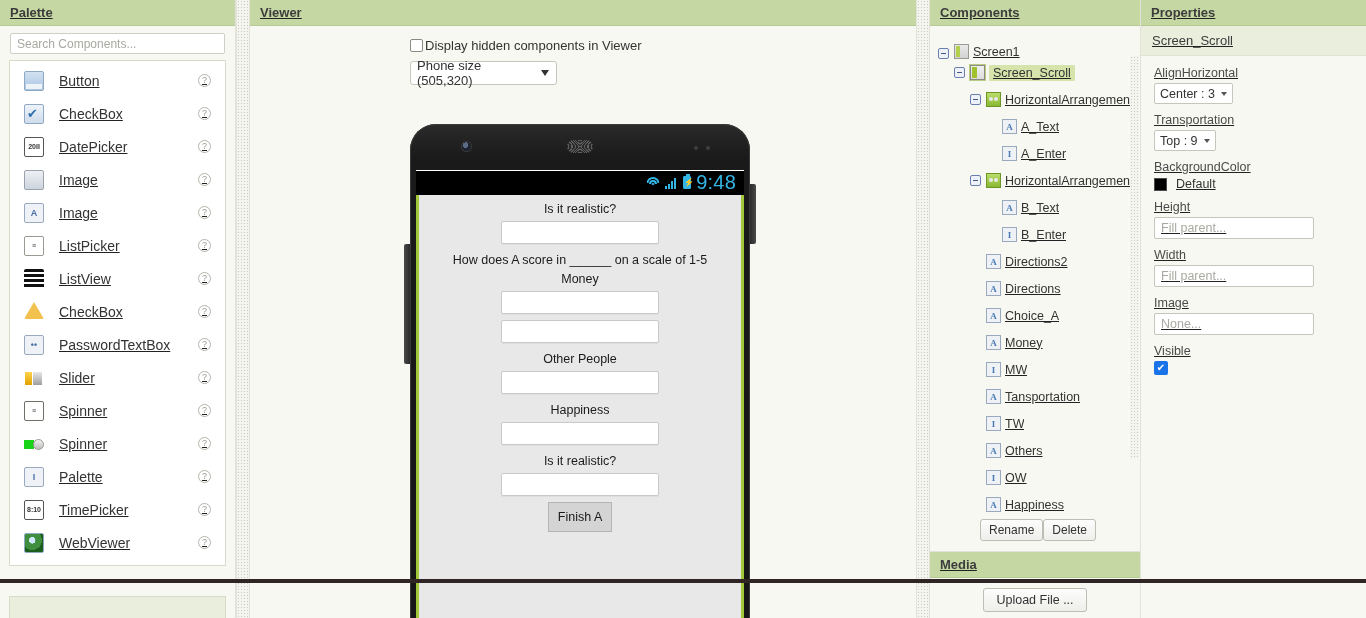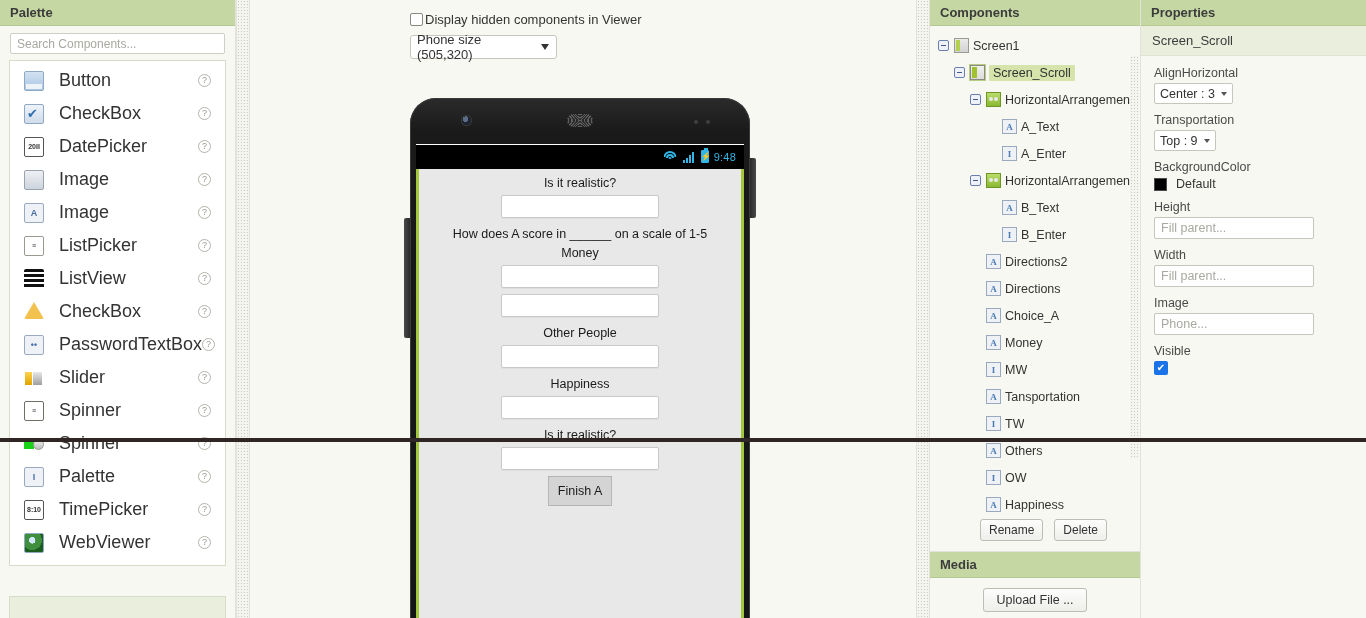--- a/index.html
+++ b/index.html
@@ -5,21 +5,21 @@
   * { box-sizing: border-box; }
   html, body {
     margin: 0; padding: 0;
     width: 1366px; height: 618px;
     overflow: hidden;
     font-family: "Liberation Sans", sans-serif;
     font-size: 13px;
     color: #222;
     background: #ffffff;
   }
-  .app { position: relative; width: 1366px; height: 442px; display: flex; }
+  .app { position: relative; width: 1366px; height: 583px; display: flex; text-decoration: underline; }
 
   
   .panel-header {
     background: #c5d7a3;
     color: #3c3c3c;
     font-weight: bold;
     font-size: 13px;
     padding: 6px 10px 7px 10px;
     height: 26px;
     line-height: 14px;
@@ -78,21 +78,21 @@
     height: 33px;
     padding: 0 14px 0 14px;
     cursor: pointer;
   }
   .palette-item .pi-icon {
     width: 20px; height: 20px;
     flex: 0 0 20px;
     margin-right: 15px;
     position: relative;
   }
-  .palette-item .pi-label { flex: 1; font-size: 18px; color: #333; }
+  .palette-item .pi-label { flex: 1; font-size: 14px; color: #333; }
   .help-dot {
     width: 13px; height: 13px; border-radius: 50%;
     border: 1px solid #b4b4ac; color: #9a9a92;
     font-size: 9px; line-height: 11px; text-align: center;
     flex: 0 0 13px;
     background: #fff;
   }
 
   
   .ic { width: 20px; height: 20px; display: block; border-radius: 2px; }
@@ -187,21 +187,21 @@
     position: absolute; left: 6px; right: 6px; top: 46px; bottom: 38px;
     background: #000;
     overflow: hidden;
   }
   .statusbar {
     height: 24px; background: #000;
     display: flex; align-items: center; justify-content: flex-end;
     padding-right: 8px; gap: 5px;
     border-top: 1px solid #ffffff;
   }
-  .sb-time { color: #33b5e5; font-size: 11px; font-weight: normal; letter-spacing: .2px; }
+  .sb-time { color: #33b5e5; font-size: 20px; font-weight: normal; letter-spacing: .2px; }
   .sb-icon { display: inline-block; }
   .wifi-ic { width:15px; height:12px; position: relative; }
   .wifi-ic i { position:absolute; left:50%; transform:translateX(-50%); border:2px solid #33b5e5; border-bottom:none; border-radius:50% 50% 0 0 / 100% 100% 0 0; }
   .wifi-ic i:nth-child(1){ width:13px; height:6px; top:0; }
   .wifi-ic i:nth-child(2){ width:8px; height:4px; top:3px; }
   .wifi-ic i:nth-child(3){ width:3px; height:2px; top:6px; border-radius:50%; background:#33b5e5; border:none; }
   .sig-ic { width:13px; height:12px; display:flex; align-items:flex-end; gap:1px; }
   .sig-ic b { width:2px; background:#33b5e5; display:block; }
   .sig-ic b:nth-child(1){height:3px;} .sig-ic b:nth-child(2){height:5px;}
   .sig-ic b:nth-child(3){height:8px;} .sig-ic b:nth-child(4){height:11px;}
@@ -256,21 +256,21 @@
   .ti-harr { background: linear-gradient(#b9dd6b,#8ab832); border:1px solid #6f9428; }
   .ti-harr:after{content:"";position:absolute;left:2px;top:4px;width:4px;height:4px;border-radius:50%;background:#e9e9e9;box-shadow:5px 0 0 #e9e9e9;}
   .ti-label { background:#eef2f7; border:1px solid #9aa9bd; }
   .ti-text { background:#eef2f7; border:1px solid #9aa9bd; }
   .ti-glyph { position:absolute; inset:0; display:flex; align-items:center; justify-content:center; font-size:9px; color:#4a7ab5; font-weight:bold; font-family:"Liberation Serif", serif; }
   .tlabel { white-space: nowrap; overflow: hidden; }
   .tnode.selected .tlabel {
     background: #d6e3ab; padding: 1px 4px; border-radius: 1px;
   }
   .tnode.selected .t-icon { outline: 1px solid #b9cc86; }
-  .comp-buttons { position:absolute; left: 50px; bottom: 10px; display:flex; gap: 11px; }
+  .comp-buttons { position:absolute; left: 50px; bottom: 10px; display:flex; gap: 0; }
   .mini-btn {
     font-size: 12px; padding: 3px 8px; border: 1px solid #bdbdb4;
     border-radius: 3px; background: linear-gradient(#fdfdfd,#eeeeea);
     color: #333; cursor: pointer; font-family:"Liberation Sans", sans-serif;
   }
   .media-box { margin-top: 0; }
   .media-body { background:#f8f8f2; padding: 10px 0 0 0; text-align:center; }
   .upload-btn {
     display:inline-block; font-size: 12.5px; padding: 4px 12px;
     border:1px solid #bdbdb4; border-radius:3px;
@@ -458,20 +458,21 @@
             <span class="help-dot">?</span>
           </div>
         </div>
     </div>
     <div class="palette-bottom-cat"></div>
   </div>
 
   <div class="splitter tall"></div>
 
   <div class="viewer">
+    <div class="panel-header">Viewer</div>
     <div class="viewer-body">
 
       <div class="viewer-controls">
         <label class="chk-row">
           <span class="chk-box"></span>
           <span>Display hidden components in Viewer</span>
         </label>
         <div class="size-select">
           <span>Phone size (505,320)</span>
           <span class="caret"></span>
@@ -524,21 +525,21 @@
 
     </div>
   </div>
 
   <div class="splitter tall"></div>
 
   <div class="components">
     <div class="panel-header">Components</div>
     <div class="comp-box">
       <div class="tree" id="comp-tree">
-          <div class="tnode" style="padding-left: 8px;">
+          <div class="tnode" style="padding-left: 8px; align-items: flex-end;">
             <span class="toggle"></span>
             <span class="t-icon ti-screen"></span>
             <span class="tlabel">Screen1</span>
           </div>
           <div class="tnode selected" style="padding-left: 24px;">
             <span class="toggle"></span>
             <span class="t-icon ti-scroll"></span>
             <span class="tlabel">Screen_Scroll</span>
           </div>
           <div class="tnode" style="padding-left: 40px;">
@@ -675,18 +676,18 @@
           <span>Top : 9</span>
           <span class="sc"></span>
         </div><div class="prop-name">BackgroundColor</div><div class="prop-color">
           <span class="swatch" style="background: rgb(0, 0, 0);"></span>
           <span>Default</span>
         </div><div class="prop-name">Height</div><div class="prop-input">
           <span>Fill parent...</span>
         </div><div class="prop-name">Width</div><div class="prop-input">
           <span>Fill parent...</span>
         </div><div class="prop-name">Image</div><div class="prop-input">
-          <span>Phone...</span>
+          <span>None...</span>
         </div><div class="prop-name">Visible</div><div class="prop-check"></div></div>
   </div>
 
   <div class="bottom-strip"></div>
 </div>
 
 </body></html>

